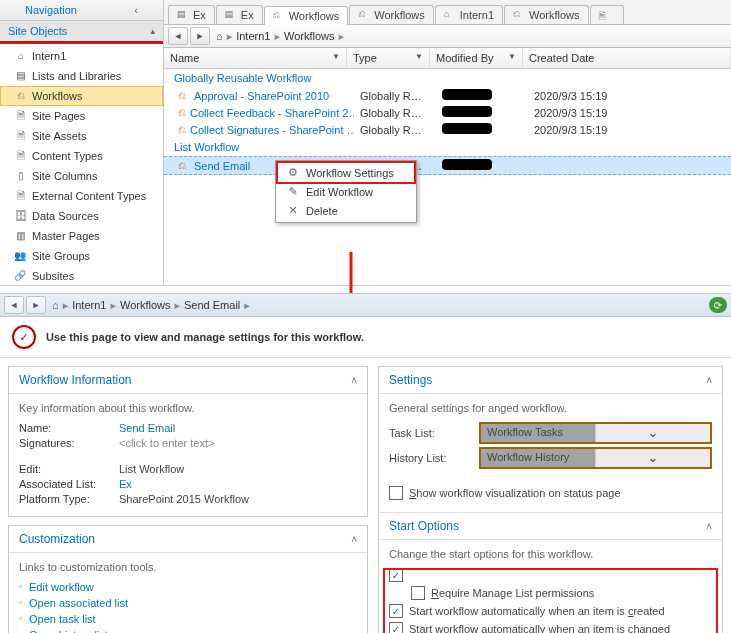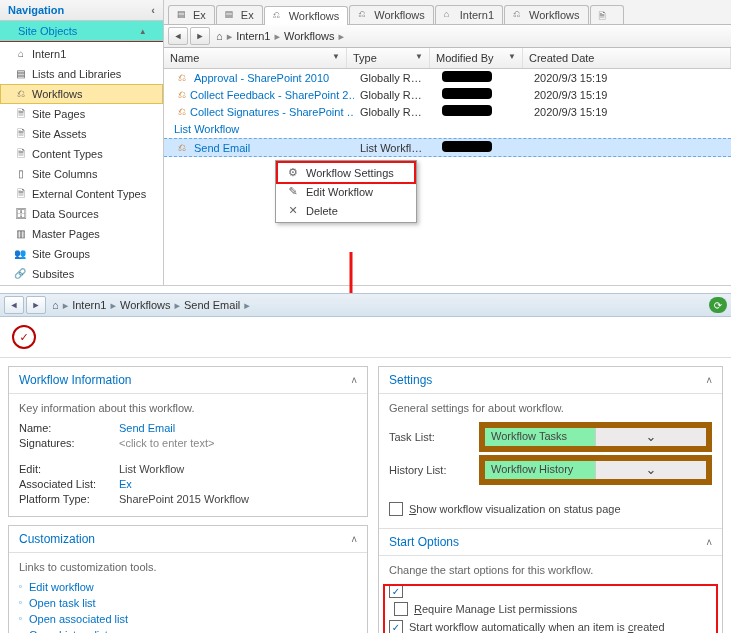--- a/index.html
+++ b/index.html
@@ -1,21 +1,21 @@
 <!DOCTYPE html>
 <html><head>
 <meta charset="utf-8">
 <style>
 html,body{margin:0;padding:0;font-family:"Segoe UI",Tahoma,sans-serif;font-size:11px;color:#333;background:#fff}
 .root{width:731px;height:633px;position:relative;background:#fff;overflow:hidden}
 .top{display:flex;height:285px;border-bottom:1px solid #ccc}
 .nav{width:163px;border-right:1px solid #c8c8c8;background:#fff;display:flex;flex-direction:column}
-.nav-header{background:linear-gradient(#f6f6f6,#eaeaea);border-bottom:1px solid #c8c8c8;padding:4px 8px;display:flex;align-items:center;color:#0072c6;font-weight:700}
+.nav-header{background:linear-gradient(#f6f6f6,#eaeaea);border-bottom:1px solid #c8c8c8;padding:4px 25px;display:flex;align-items:center;color:#0072c6;font-weight:400}
 .nav-header .chev{margin-left:auto;color:#666}
-.site-objects{padding:4px 18px;color:#0072c6;font-weight:500;border-bottom:1px solid #b91c1c;background:#5eead4;display:flex;align-items:center}
+.site-objects{padding:4px 8px;color:#0072c6;font-weight:500;border-bottom:3px solid #b91c1c;background:#e5e5e5;display:flex;align-items:center}
 .site-objects .chev{margin-left:auto;color:#666;font-size:9px}
 .tree{padding:2px 0;overflow:auto;flex:1}
 .tree-item{display:flex;align-items:center;padding:2px 4px 2px 14px;cursor:pointer;line-height:16px}
 .tree-item.sel{background:#ffe9a8;border:1px solid #e0c04f;padding:1px 3px 1px 13px}
 .tree-item .ico{width:14px;height:14px;margin-right:4px;display:inline-flex;align-items:center;justify-content:center;font-size:10px;color:#555}
 .right{flex:1;display:flex;flex-direction:column;overflow:hidden}
 .tabs{display:flex;align-items:flex-end;height:24px;padding-left:4px;border-bottom:1px solid #bcbcbc;background:#f3f3f3}
 .tab{display:flex;align-items:center;padding:3px 8px;margin-right:1px;border:1px solid #bcbcbc;border-bottom:none;background:#f3f3f3;border-radius:3px 3px 0 0;max-width:90px;overflow:hidden;white-space:nowrap;color:#444;cursor:pointer}
 .tab.active{background:#fff;position:relative;top:1px}
 .tab .ico{width:12px;height:12px;margin-right:4px;font-size:9px;color:#666}
@@ -56,26 +56,26 @@
 .kv{display:flex;margin:3px 0}
 .kv .k{width:100px;color:#333}
 .kv .v{color:#444}
 .kv .v.link{color:#0072c6}
 .kv .v.hint{color:#888}
 .link-list{margin-top:6px}
 .link-list a{display:block;color:#0072c6;text-decoration:none;margin:4px 0;padding-left:10px;position:relative;cursor:pointer}
 .link-list a::before{content:"▫";position:absolute;left:0;color:#0072c6;font-size:8px;top:1px}
 .select-row{display:flex;align-items:center;margin:3px 0}
 .select-row .k{width:90px}
-.select-row .sel{flex:1;display:flex;border:6px solid #a16207;height:18px;background:#86efac}
+.select-row .sel{flex:1;display:flex;border:2px solid #a16207;height:18px;background:#a3a3a3}
 .select-row .sel span{flex:1;padding:2px 6px}
 .select-row .sel .dd{width:18px;border-left:1px solid #ccc;background:#eceaea;display:flex;align-items:center;justify-content:center;font-size:13px;cursor:pointer;line-height:10px}
 .chk{display:flex;align-items:center;margin:4px 0}
 .chk .box{width:12px;height:12px;border:1px solid #666;margin-right:6px;display:flex;align-items:center;justify-content:center;font-size:10px;color:#0062b1;background:#fff;cursor:pointer}
-.chk.indent{margin-left:5px}
+.chk.indent{margin-left:22px}
 .u{text-decoration:underline}
 </style>
 </head>
 <body>
 
 <div class="root">
 
   <div class="top">
 
     <div class="nav">
@@ -196,20 +196,21 @@
             </div>
           <div class="gh col-mod">
               <span>Modified By</span>
               <span class="dd">▼</span>
             </div>
           <div class="gh col-date">
               <span>Created Date</span>
             </div>
         </div>
 
+        <div class="group">Globally Reusable Workflow</div>
         <div id="rows1">
             <div class="row">
               <div class="c col-name">
                 <span class="ico">⎌</span>
                 <span>Approval - SharePoint 2010</span>
               </div>
               <div class="c col-type">Globally R…</div>
               <div class="c col-mod"><span class="scribble"></span></div>
               <div class="c col-date">2020/9/3 15:19</div>
             </div>
@@ -278,20 +279,21 @@
       <span class="sep" style="margin:0 4px;color:#789">▸</span>
       <span>Workflows</span>
       <span class="sep" style="margin:0 4px;color:#789">▸</span>
       <span>Send Email</span>
       <span class="sep" style="margin:0 4px;color:#789">▸</span>
       <span class="refresh">⟳</span>
     </div>
 
     <div class="info-strip">
       <span class="ico">✓</span>
+      <b>Use this page to view and manage settings for this workflow.</b>
     </div>
 
     <div class="panels">
 
       <div style="display:flex;flex-direction:column;gap:8px">
         <div class="pane left">
           <div class="pane-h">
             <span>Workflow Information</span>
             <span class="caret">˄</span>
           </div>
@@ -323,36 +325,36 @@
 
         <div class="pane left">
           <div class="pane-h">
             <span>Customization</span>
             <span class="caret">˄</span>
           </div>
           <div class="pane-b">
             <div class="desc">Links to customization tools.</div>
             <div class="link-list" id="cust-links">
                 <a>Edit workflow</a>
+                <a>Open associated list</a>
                 <a>Open task list</a>
-                <a>Open associated list</a>
                 <a>Open history list</a>
               </div>
           </div>
         </div>
       </div>
 
       <div style="flex:1">
         <div class="pane right">
           <div class="pane-h">
             <span>Settings</span>
             <span class="caret">˄</span>
           </div>
           <div class="pane-b">
-            <div class="desc">General settings for about workflow.</div>
+            <div class="desc">General settings for anged workflow.</div>
             <div class="select-row">
               <div class="k">Task List:</div>
               <div class="sel">
                   <span>Workflow Tasks</span>
                   <span class="dd">⌄</span>
                 </div>
             </div>
             <div class="select-row">
               <div class="k">History List:</div>
               <div class="sel">

